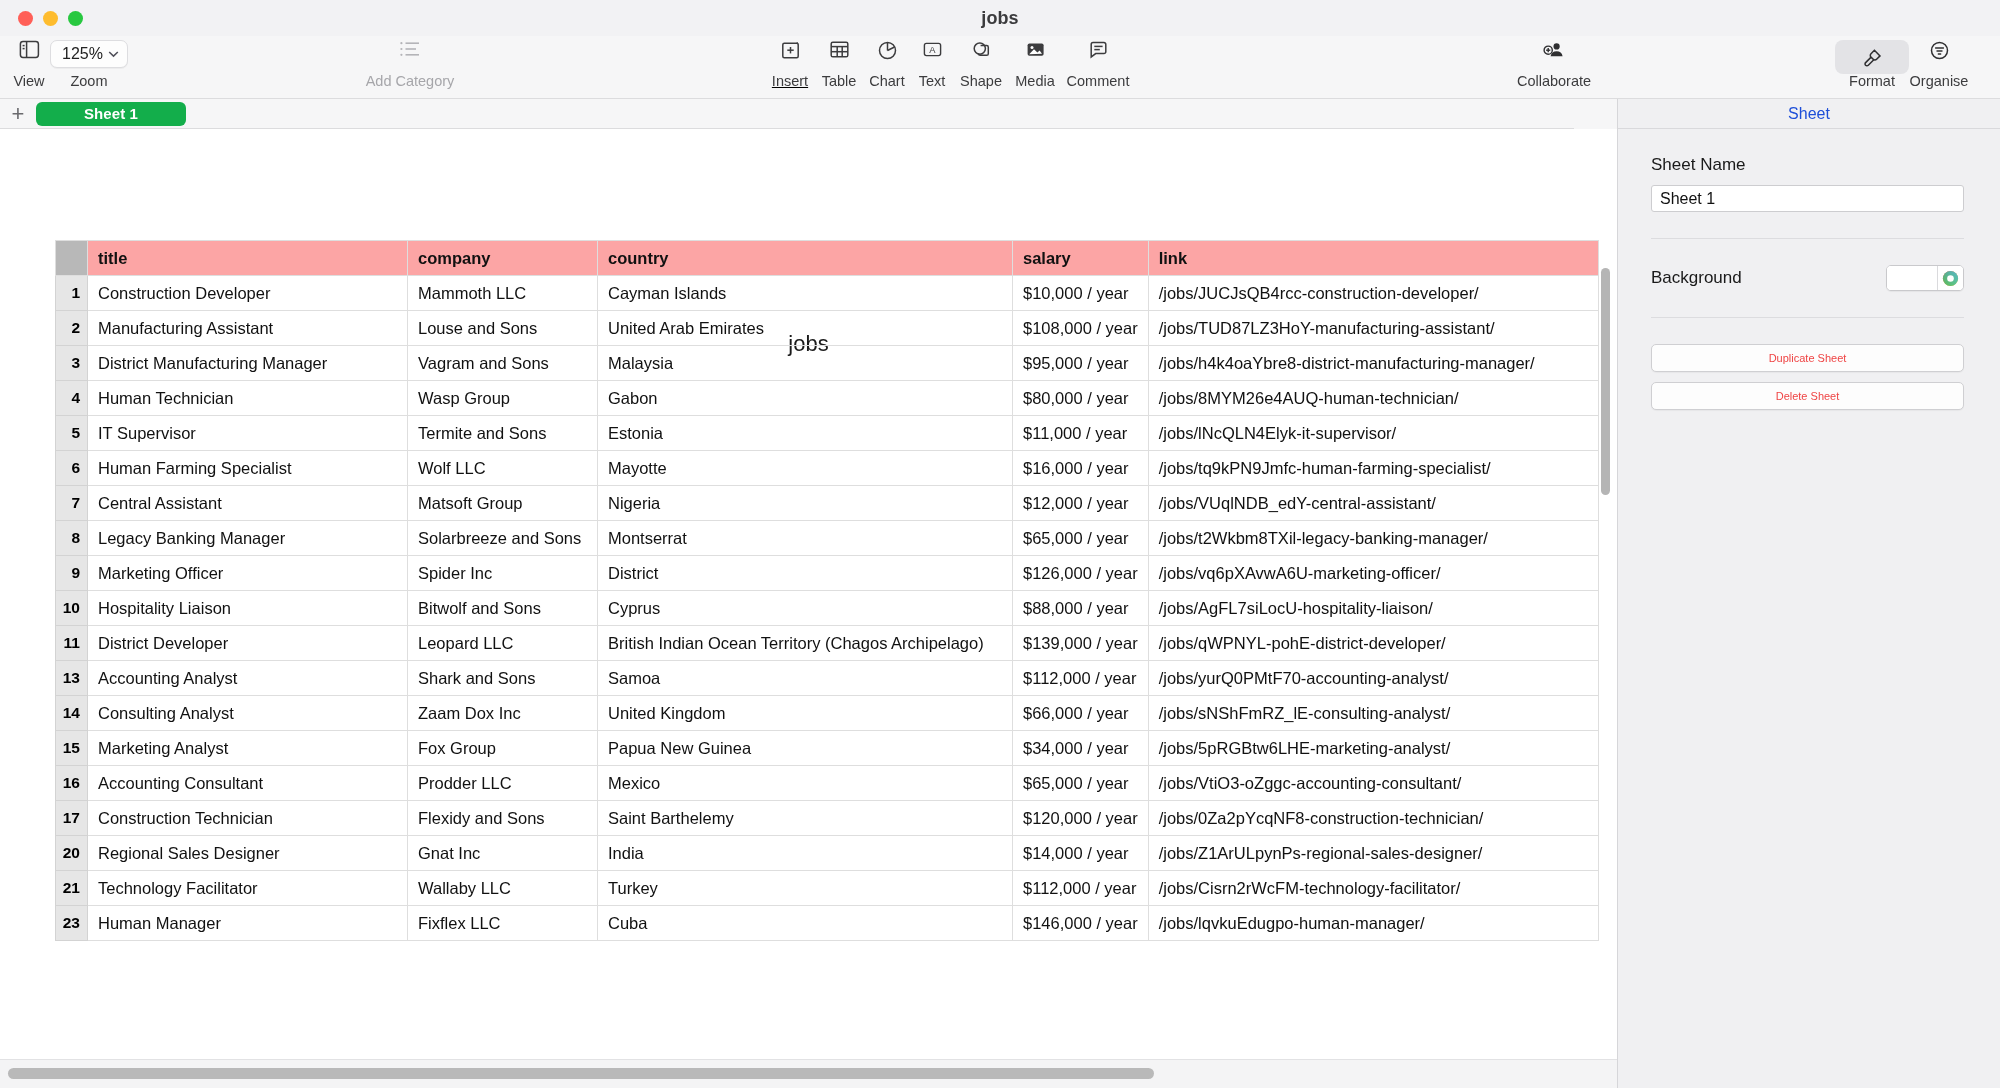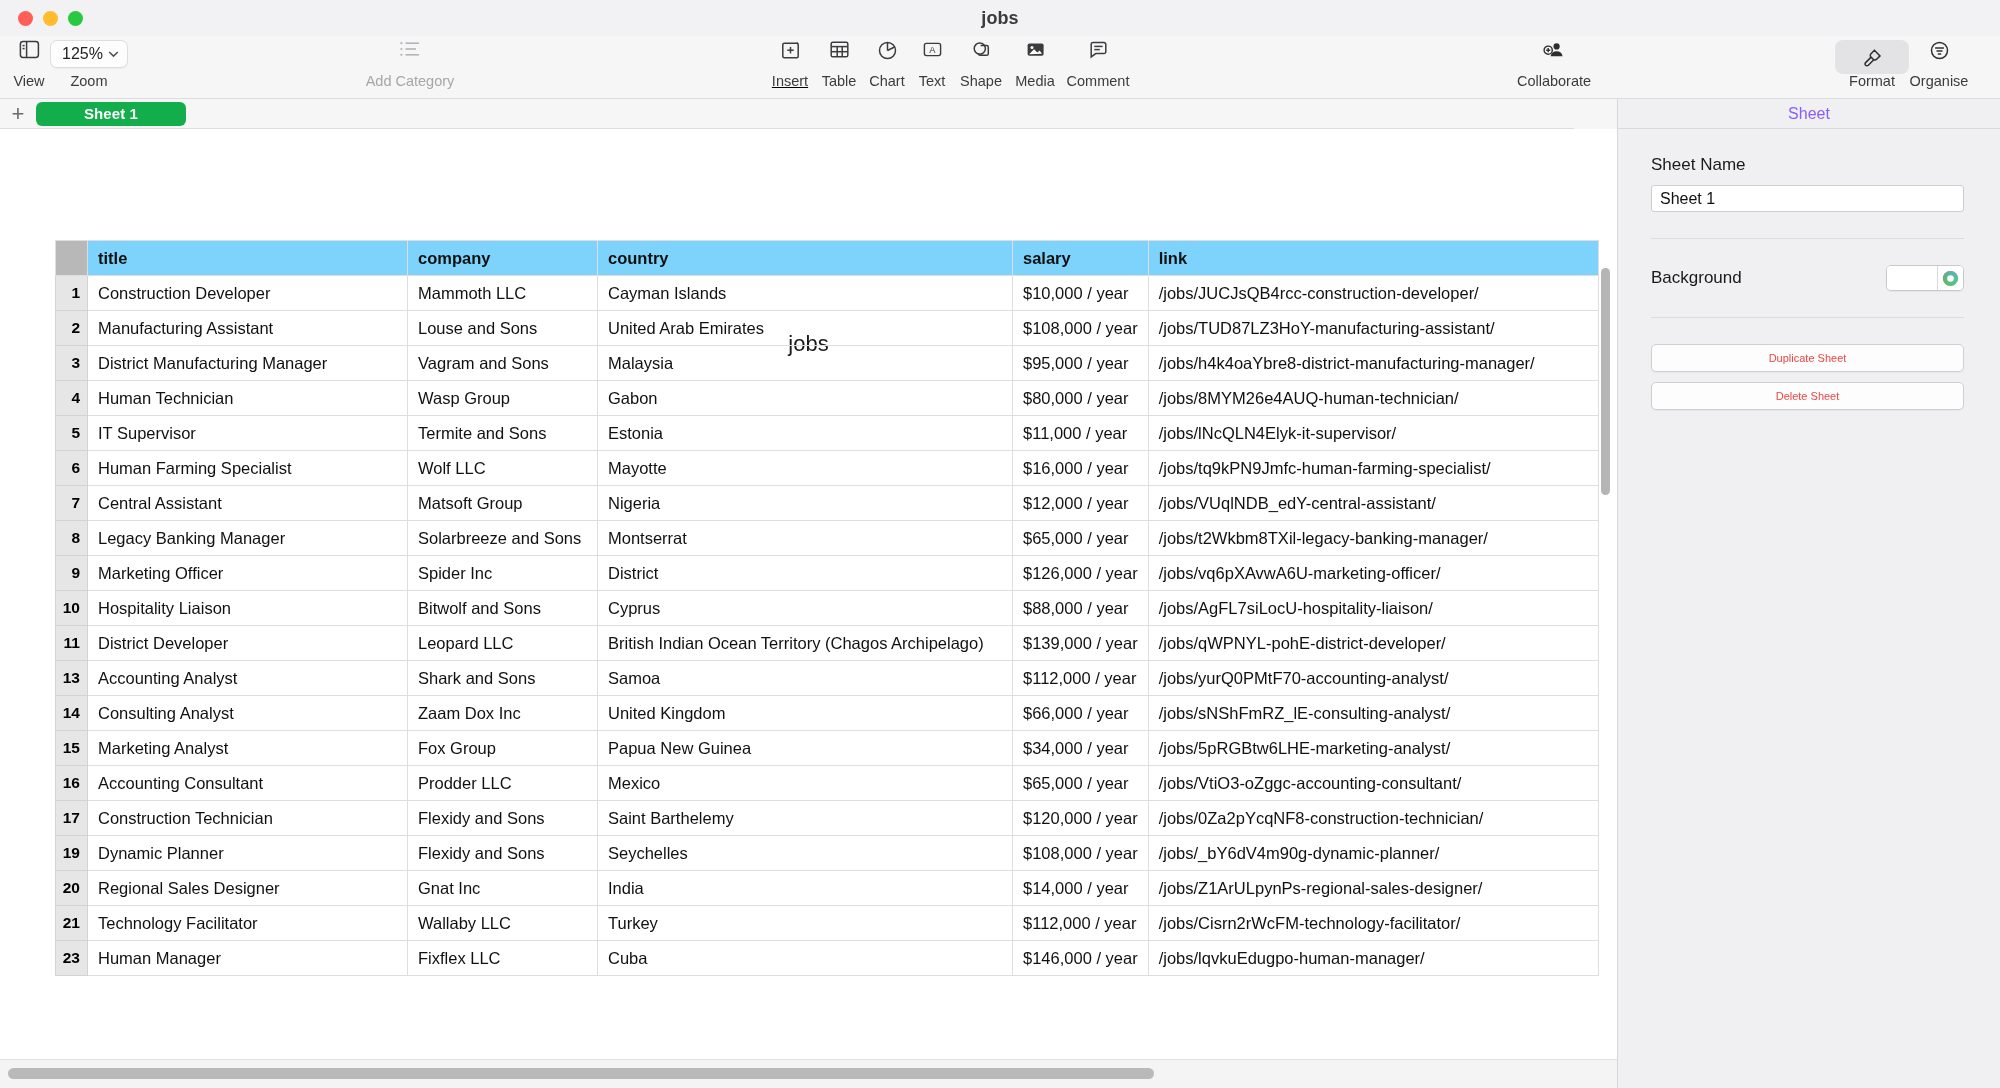--- a/index.html
+++ b/index.html
@@ -94,21 +94,21 @@
   .table-wrap { position:absolute; top:111px; left:55px; }
   table.sheet { border-collapse:collapse; table-layout:fixed; }
   table.sheet th, table.sheet td {
     border:1px solid #dedede;
     font-size:16.5px; color:#111;
     height:35px; padding:0 10px;
     white-space:nowrap; overflow:hidden;
     text-align:left; vertical-align:middle;
   }
   thead th {
-    background:#7dd3fc;
+    background:#fca5a5;
     border-color:#b6b6b6;
     font-weight:700; color:#000;
     height:34px;
   }
   thead th.corner { background:#b8b8b8; width:32px; padding:0; }
   tbody td.rownum {
     background:#e6e6e6; color:#000; font-weight:700;
     text-align:right; width:32px; padding:0 7px 0 0;
     font-size:15.5px; border-color:#d3d3d3;
   }
@@ -137,21 +137,21 @@
   }
 
   
   .inspector {
     position:absolute; top:99px; left:1617px; width:383px; height:989px;
     background:#f0f0f2; border-left:1px solid #d6d6d9;
   }
   .insp-head {
     height:30px; border-bottom:1px solid #d9d9dc;
     display:flex; align-items:center; justify-content:center;
-    font-size:16px; color:#8b5cf6; background:#f0f0f2;
+    font-size:16px; color:#1d4ed8; background:#f0f0f2;
   }
   .insp-body { padding:26px 36px 0 33px; }
   .insp-label { font-size:17px; color:#1a1a1a; margin-bottom:10px; }
   .insp-input {
     width:100%; height:27px; background:#fff;
     border:1px solid #cdcdd0; border-radius:3px;
     font-size:16px; color:#111; padding:0 8px;
     display:flex; align-items:center;
   }
   .insp-divider { height:1px; background:#dcdcdf; margin:26px 0; }
@@ -486,28 +486,20 @@
               <td class="c-salary">$65,000 / year</td>
               <td class="c-link">/jobs/VtiO3-oZggc-accounting-consultant/</td>
             </tr>
             <tr>
               <td class="rownum">17</td>
               <td class="c-title">Construction Technician</td>
               <td class="c-company">Flexidy and Sons</td>
               <td class="c-country">Saint Barthelemy</td>
               <td class="c-salary">$120,000 / year</td>
               <td class="c-link">/jobs/0Za2pYcqNF8-construction-technician/</td>
-            </tr>
-            <tr>
-              <td class="rownum">19</td>
-              <td class="c-title">Dynamic Planner</td>
-              <td class="c-company">Flexidy and Sons</td>
-              <td class="c-country">Seychelles</td>
-              <td class="c-salary">$108,000 / year</td>
-              <td class="c-link">/jobs/_bY6dV4m90g-dynamic-planner/</td>
             </tr>
             <tr>
               <td class="rownum">20</td>
               <td class="c-title">Regional Sales Designer</td>
               <td class="c-company">Gnat Inc</td>
               <td class="c-country">India</td>
               <td class="c-salary">$14,000 / year</td>
               <td class="c-link">/jobs/Z1ArULpynPs-regional-sales-designer/</td>
             </tr>
             <tr>

